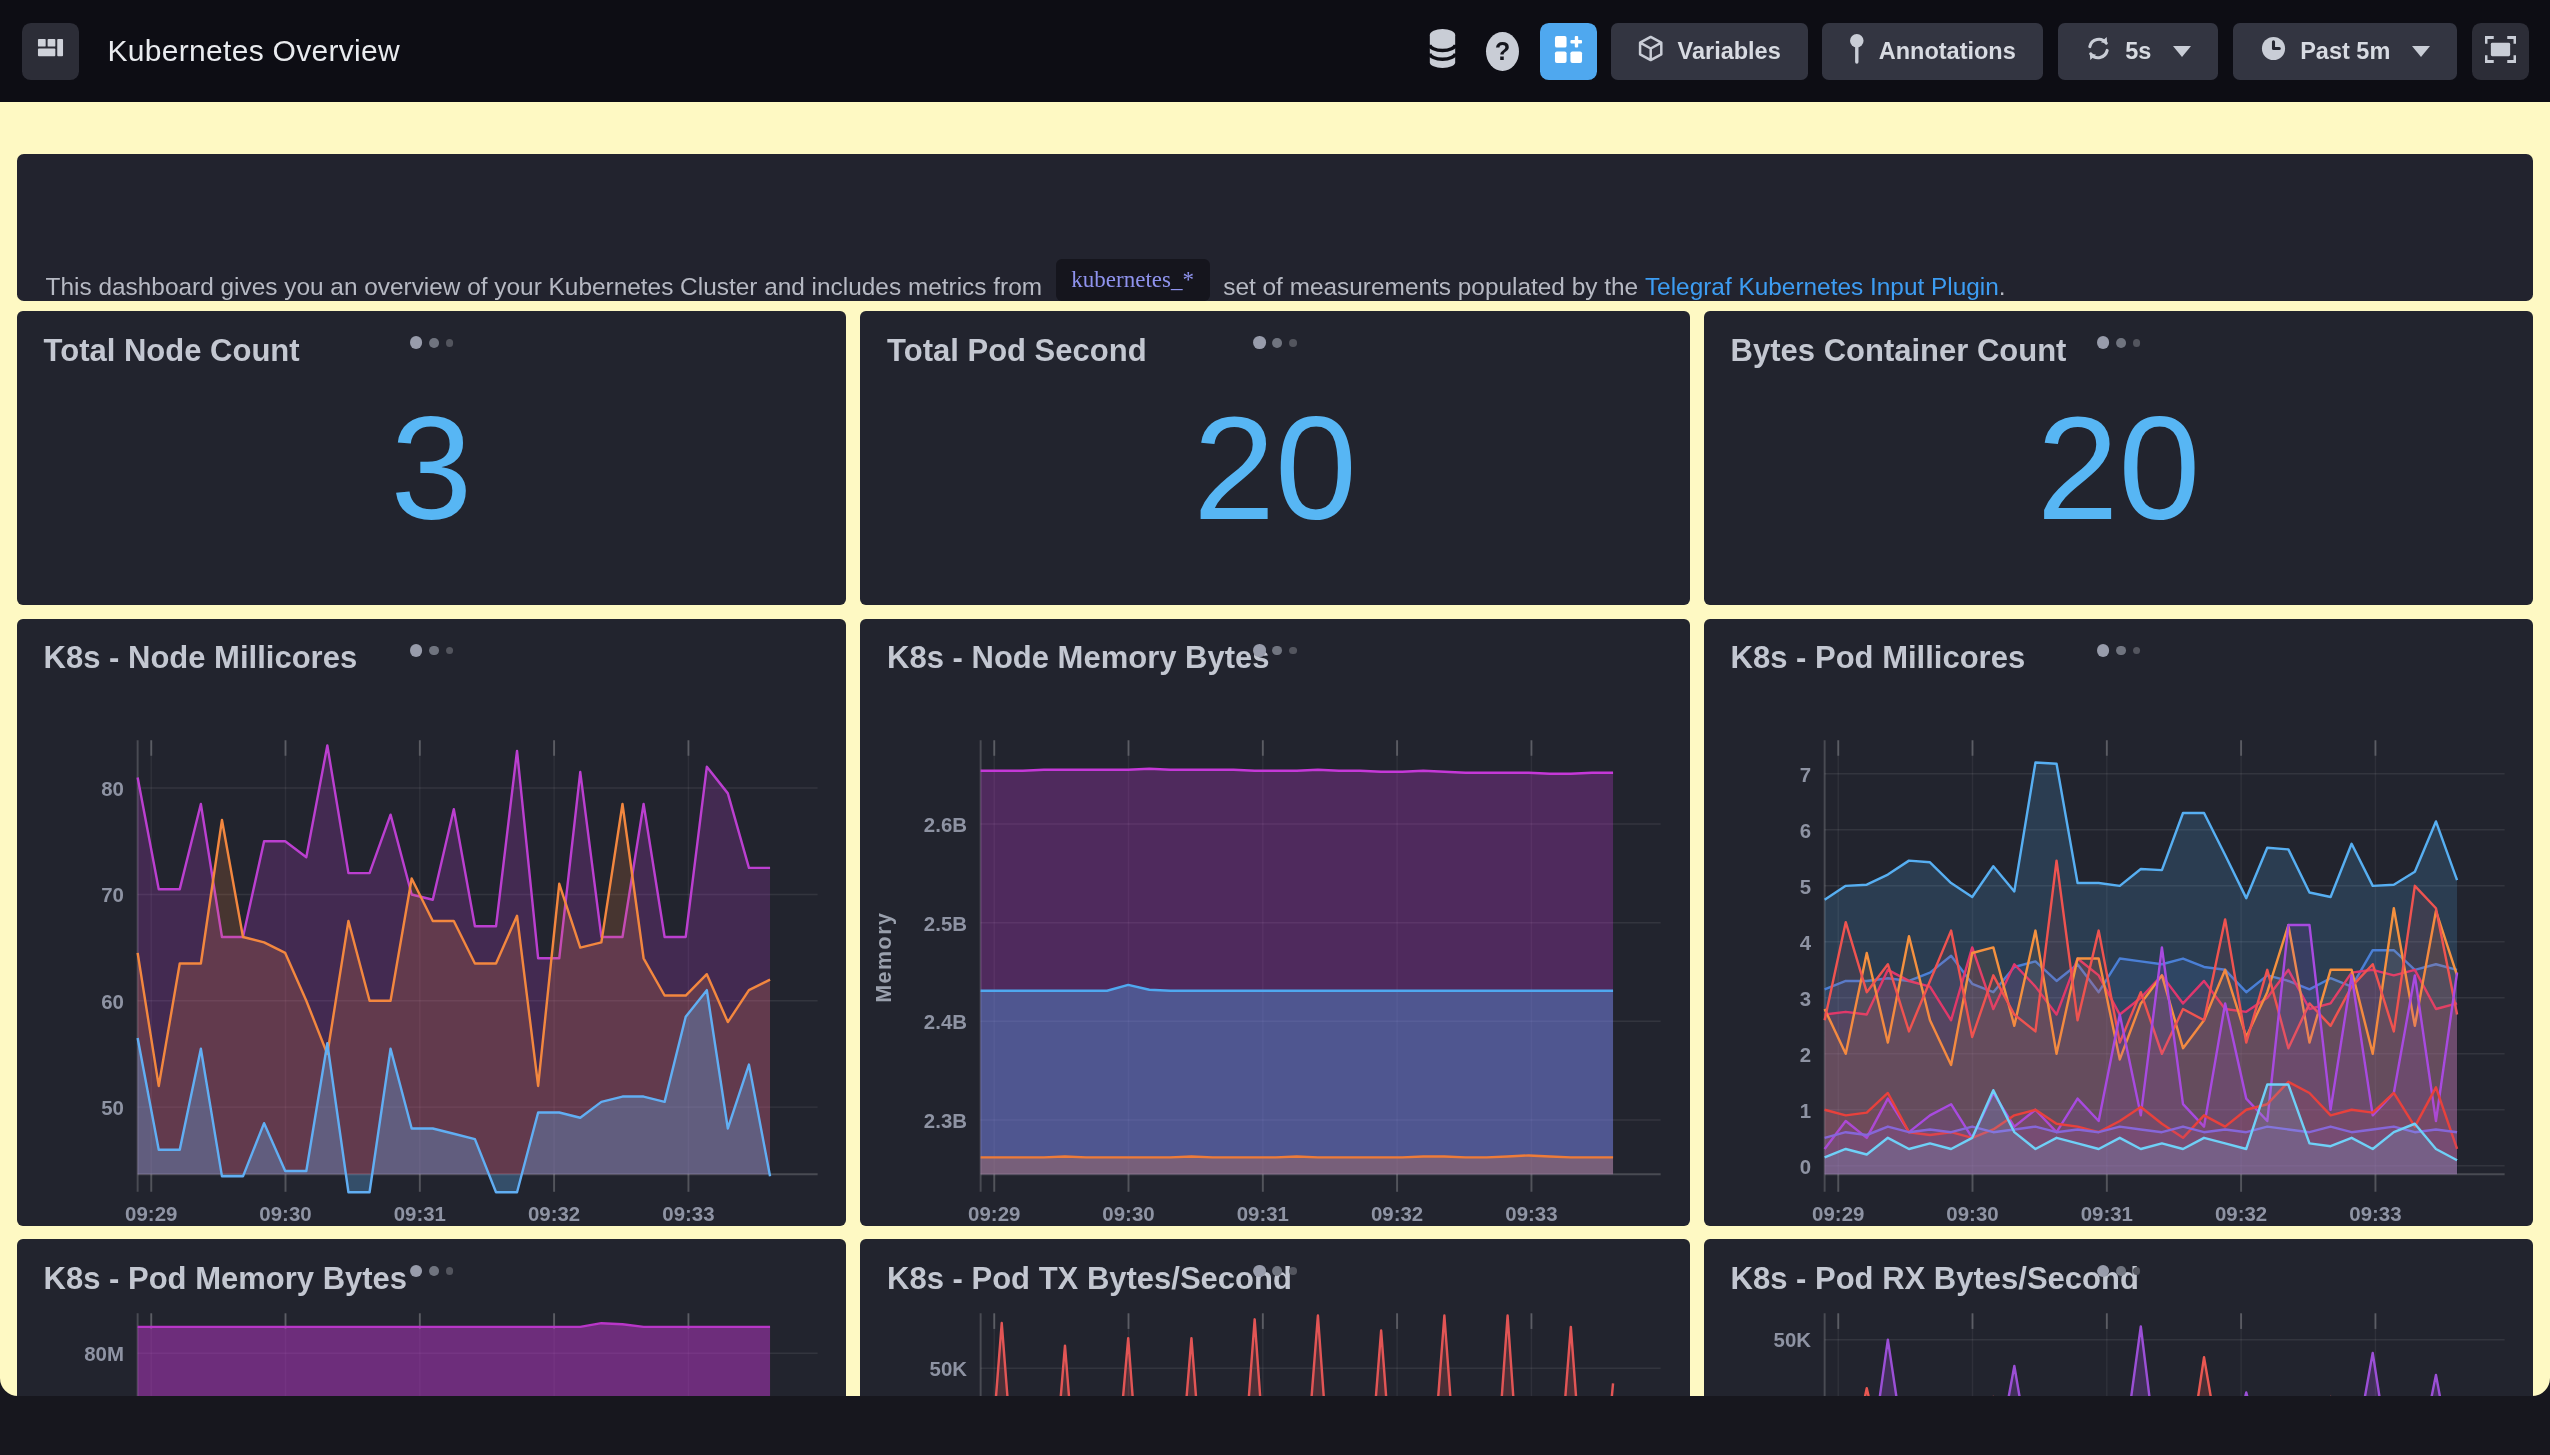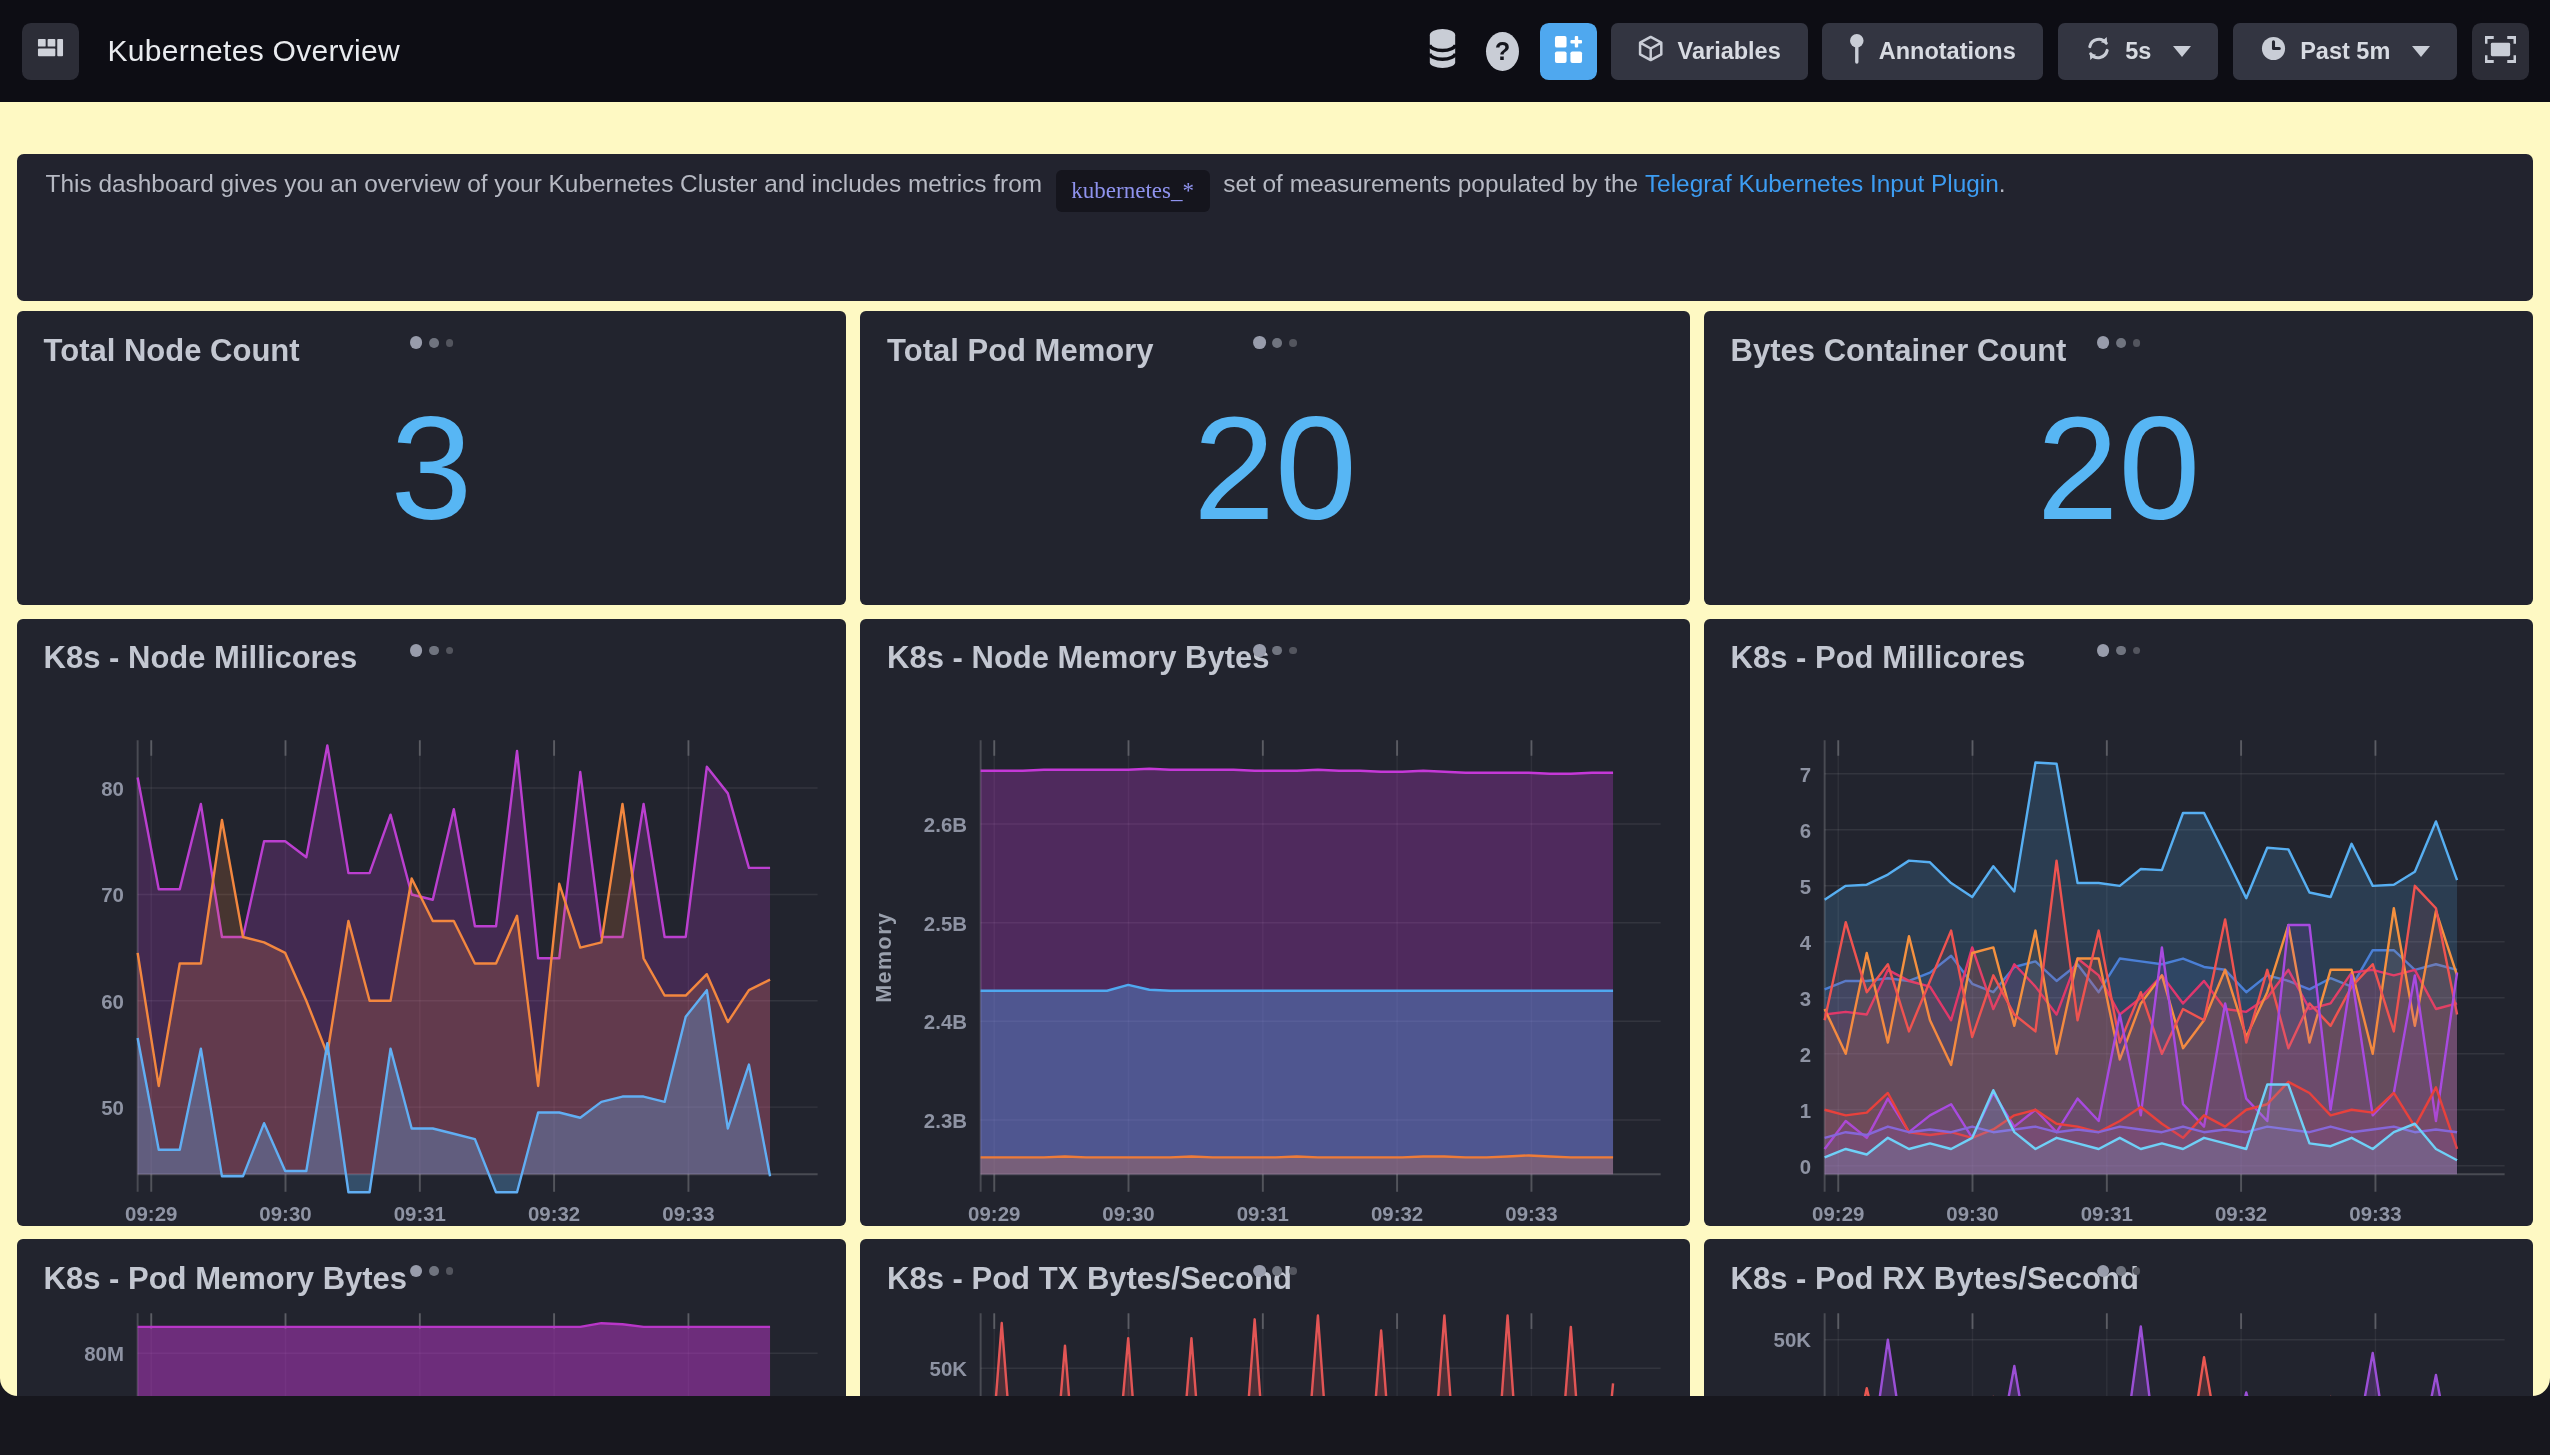--- a/index.html
+++ b/index.html
@@ -10,21 +10,21 @@
   .nav-left{display:flex;align-items:center;gap:29px;}
   .nav-right{display:flex;align-items:center;gap:14.7px;}
   .icon-btn{width:57px;height:57px;border-radius:8.8px;background:#2c2d37;display:flex;align-items:center;justify-content:center;border:none;cursor:pointer;flex:0 0 auto;}
   .icon-btn.blue{background:#4fa8ef;}
   .icon-plain{width:45px;height:57px;display:flex;align-items:center;justify-content:center;background:none;border:none;cursor:pointer;}
   .help-circle{width:39px;height:39px;border-radius:50%;background:#c9cdd6;color:#15161d;font-size:25.4px;font-weight:bold;display:flex;align-items:center;justify-content:center;}
   .page-title{color:#e9ebef;font-size:30px;font-weight:400;letter-spacing:0.3px;}
   .nav-button{height:57px;border-radius:6.8px;background:#333541;border:none;color:#d8dbe2;font-family:"Liberation Sans",sans-serif;font-size:23.5px;font-weight:bold;display:flex;align-items:center;gap:13.7px;padding:0 27px;cursor:pointer;}
   .caret{width:0;height:0;border-left:9.8px solid transparent;border-right:9.8px solid transparent;border-top:11.7px solid #c9cdd6;margin-left:7.8px;}
   
-  .note{position:absolute;top:154px;left:16.6px;right:16.6px;height:147px;background:#22232e;border-radius:6.8px;display:flex;align-items:flex-start;padding:16px 29px;color:#b6b9c3;font-size:24.4px;}
+  .note{position:absolute;top:154px;left:16.6px;right:16.6px;height:147px;background:#22232e;border-radius:6.8px;display:flex;align-items:flex-end;padding:0 29px;color:#b6b9c3;font-size:24.4px;}
   .note .chip{background:#15151d;border-radius:5.9px;padding:7.8px 15.6px;margin:0 13.7px;font-family:Liberation Serif, serif;font-size:23px;color:#8f93ee;}
   .note a{color:#3d9df3;font-weight:normal;text-decoration:none;}
   
   .grid{position:absolute;top:311px;left:16.6px;right:16.6px;display:grid;grid-template-columns:repeat(3,1fr);grid-template-rows:294px 607px 607px;gap:13.7px;}
   .panel{background:#22242e;border-radius:5.9px;position:relative;overflow:hidden;}
   .panel-title{position:absolute;top:21.5px;left:27px;color:#c3c7d1;font-size:31px;font-weight:bold;z-index:2;}
   .dots{position:absolute;top:25.4px;left:50%;transform:translateX(-50%);display:flex;align-items:center;gap:6.8px;z-index:2;cursor:pointer;}
   .dots i{display:block;border-radius:50%;}
   .dots i:nth-child(1){width:12.7px;height:12.7px;background:#989cab;}
   .dots i:nth-child(2){width:9.8px;height:9.8px;background:#70747f;}
@@ -144,21 +144,21 @@
     <div class="panel">
       <div class="panel-title">Total Node Count</div>
       <div class="dots">
           <i></i>
           <i></i>
           <i></i>
         </div>
       <div class="stat-value">3</div>
     </div>
     <div class="panel">
-      <div class="panel-title">Total Pod Memory</div>
+      <div class="panel-title">Total Pod Second</div>
       <div class="dots">
           <i></i>
           <i></i>
           <i></i>
         </div>
       <div class="stat-value">20</div>
     </div>
     <div class="panel">
       <div class="panel-title">Bytes Container Count</div>
       <div class="dots">

